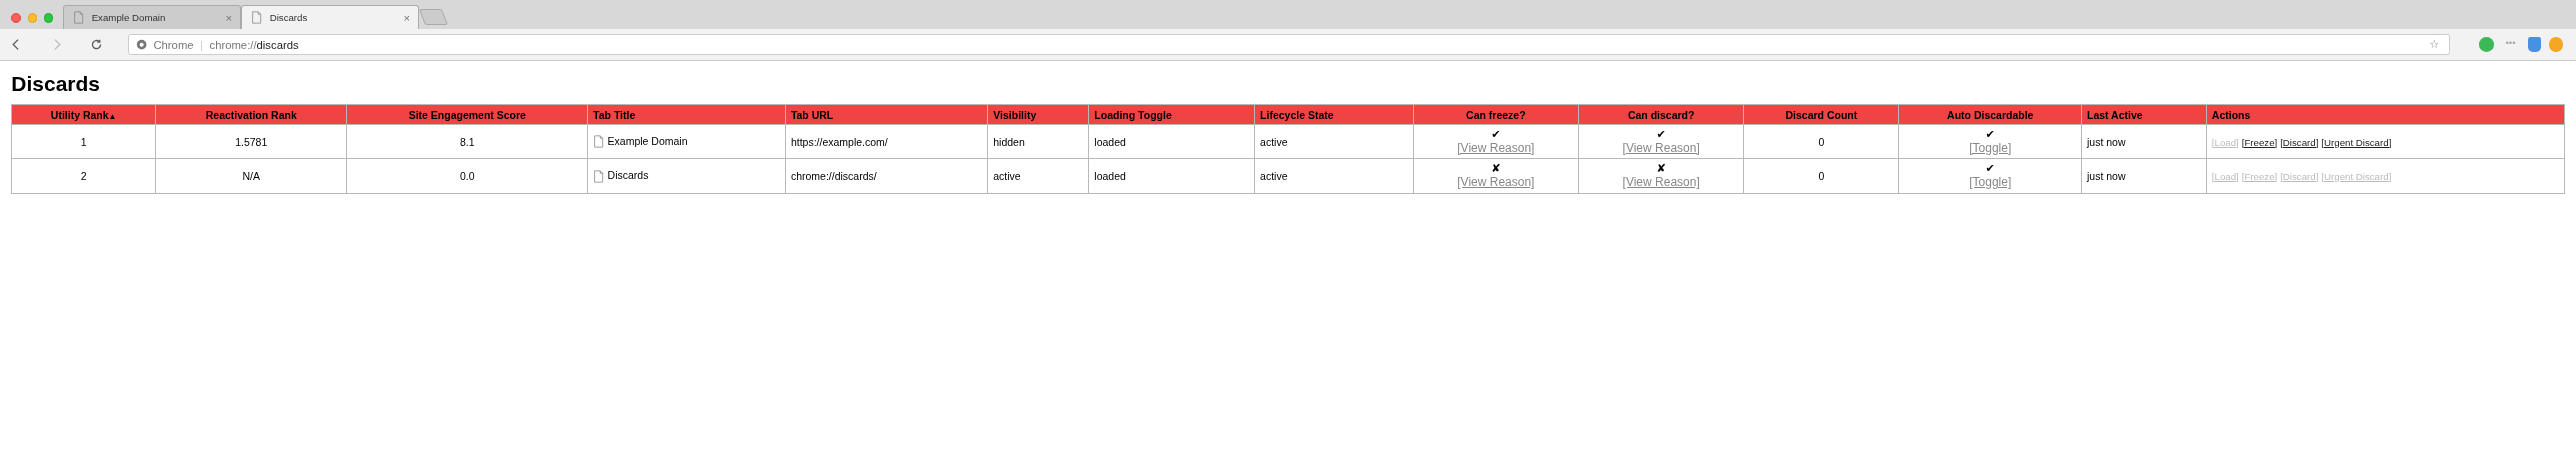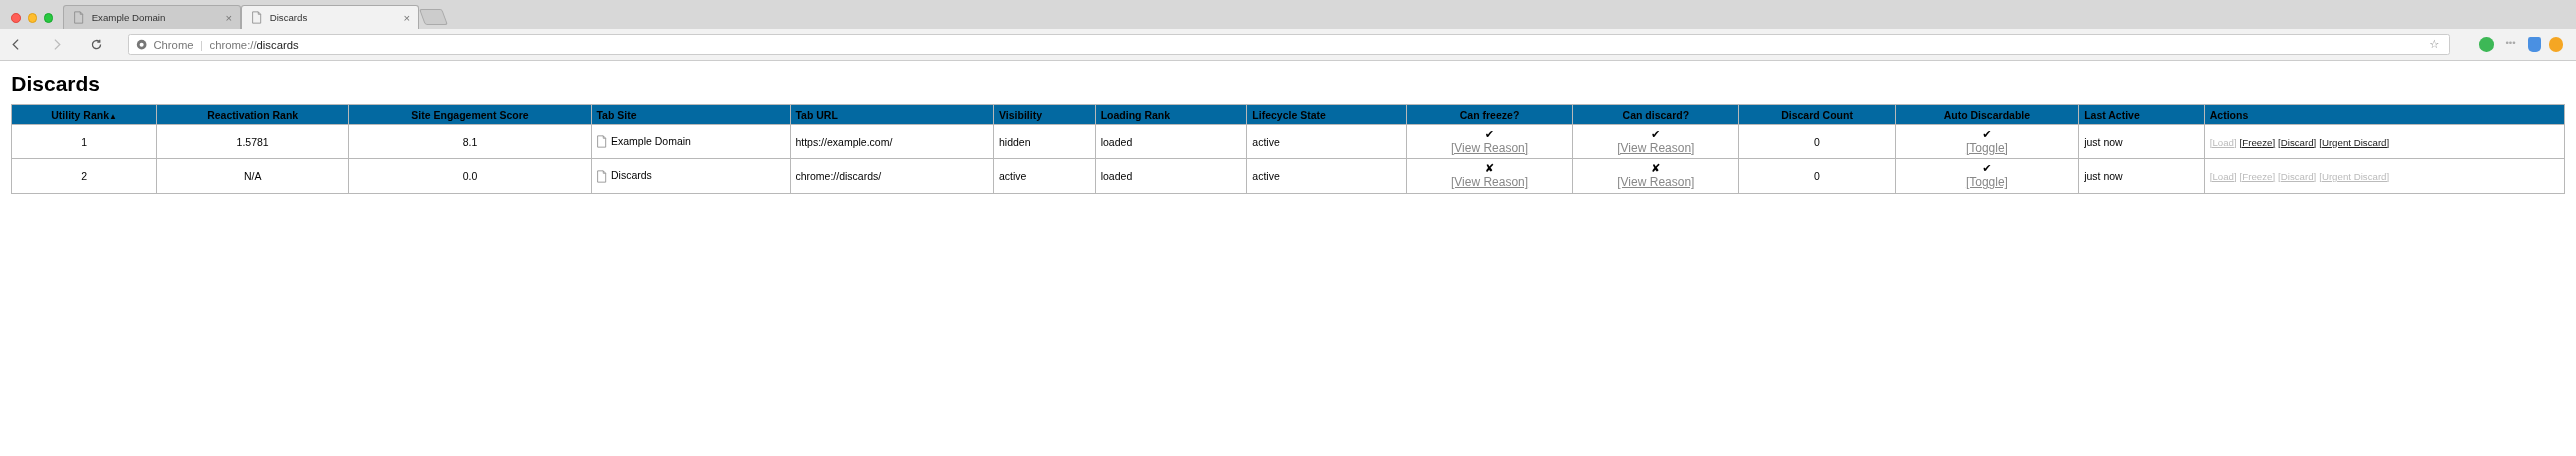--- a/index.html
+++ b/index.html
@@ -38,21 +38,21 @@
 .ext.orange { background: #f5a623; }
 
 
 .page { padding: 11.3px; }
 h1 { font-size: 21px; font-weight: bold; margin-bottom: 8px; color: #000; }
 .top-links { font-size: 10.5px; margin-bottom: 3.2px; }
 .top-links a { color: #000; text-decoration: none; }
 
 table { border-collapse: collapse; width: 100%; font-size: 10.5px; }
 th, td { border: 0.8px solid #b8b8b8; padding: 3.2px 4.9px; text-align: left; vertical-align: middle; }
-th { background: #0369a1; font-weight: bold; }
+th { background: #ef4444; font-weight: bold; }
 th .sort-arrow { font-size: 8px; }
 .center { text-align: center; }
 .sub-link { font-size: 12px; color: #888; }
 .action-link { font-size: 9.7px; color: #222; }
 .action-link.disabled { color: #bbb; }
 .check { font-size: 11.3px; }
 .doc-icon { display: inline-block; width: 11.3px; height: 13px; margin-right: 3.2px; vertical-align: middle; }
 .doc-icon svg { display: block; }
 </style>
 </head>
@@ -129,24 +129,24 @@
 </div>
 
 <div class="page">
   <h1>Discards</h1>
   <table>
     <thead>
       <tr>
         <th class="center"><span>Utility Rank</span><span class="sort-arrow">▲</span></th>
         <th class="center">Reactivation Rank</th>
         <th class="center">Site Engagement Score</th>
-        <th>Tab Site</th>
+        <th>Tab Title</th>
         <th>Tab URL</th>
         <th>Visibility</th>
-        <th>Loading Rank</th>
+        <th>Loading Toggle</th>
         <th>Lifecycle State</th>
         <th class="center">Can freeze?</th>
         <th class="center">Can discard?</th>
         <th class="center">Discard Count</th>
         <th class="center">Auto Discardable</th>
         <th>Last Active</th>
         <th>Actions</th>
       </tr>
     </thead>
     <tbody id="table-body">

